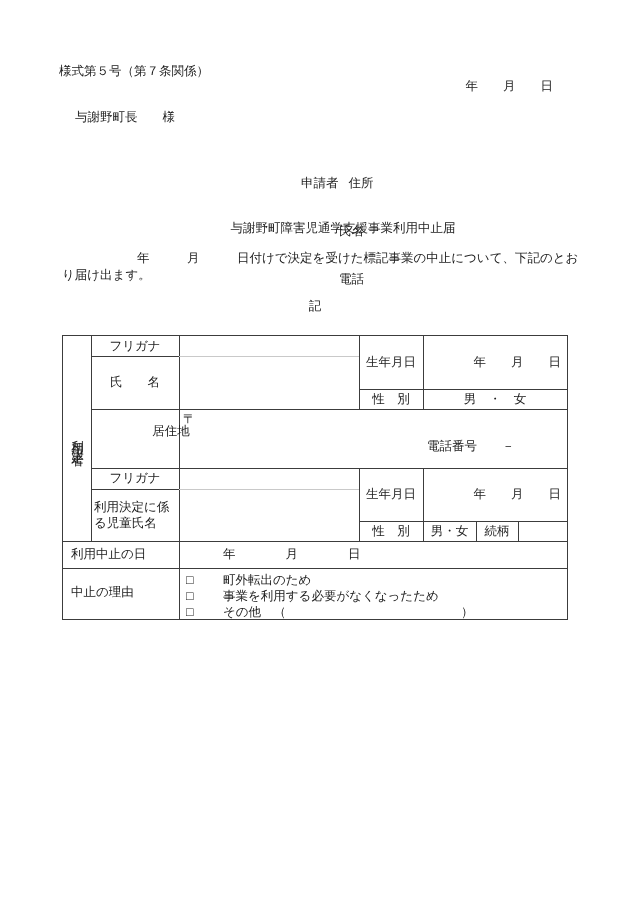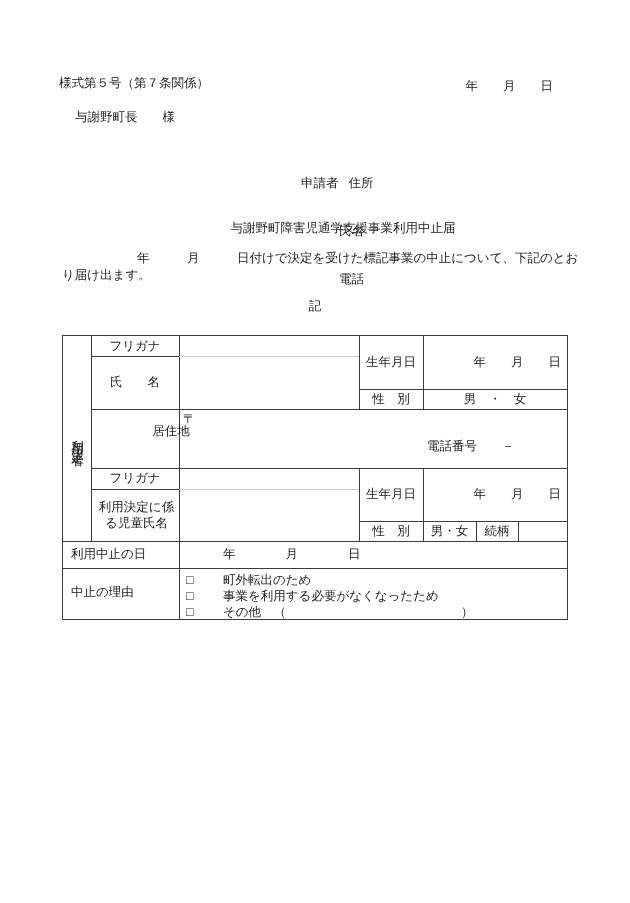--- a/index.html
+++ b/index.html
@@ -14,35 +14,35 @@
   .v,.h{position:absolute;background:#3c3c3c;}
   .v{width:1px;}
   .h{height:1px;}
   .h.fnt{background:#c9c9c9;}
   .cell{position:absolute;display:flex;align-items:center;justify-content:center;white-space:pre;line-height:15px;}
   .cell.lft{justify-content:flex-start;}
   .cell.rgt{justify-content:flex-end;padding-right:6px;box-sizing:border-box;}
   .cell.pl8{padding-left:8px;box-sizing:border-box;}
   .vert{writing-mode:vertical-rl;letter-spacing:3.5px;}
   .mark{position:absolute;white-space:pre;line-height:14px;}
-  .childlbl{flex-direction:column;align-items:center;padding-left:3px;box-sizing:border-box;line-height:16px;}
+  .childlbl{flex-direction:column;align-items:flex-start;padding-left:3px;box-sizing:border-box;line-height:16px;}
   .stopval{padding-left:44px;box-sizing:border-box;}
   .reasons{position:absolute;left:116px;top:232px;width:388px;height:51px;
            display:flex;flex-direction:column;justify-content:flex-start;
            padding:4px 0 0 7px;box-sizing:border-box;}
   .reason{display:flex;align-items:center;height:16px;gap:24px;white-space:pre;}
   .cb{display:inline-block;width:13px;text-align:left;}
   .blank{position:absolute;}
 </style>
 </head>
 <body>
 
 <div class="page">
 
-  <div class="t" style="left:59px;top:76px;">様式第５号（第７条関係）</div>
+  <div class="t" style="left:59px;top:64px;">様式第５号（第７条関係）</div>
   <div class="t" style="right:77px;top:79px;">年　　月　　日</div>
   <div class="t" style="left:75px;top:110px;">与謝野町長　　様</div>
 
   <div class="applicant">
     <div><span>申請者</span><span class="adr">住所</span></div>
     <div class="ind">氏名</div>
     <div class="ind">電話</div>
   </div>
 
   <div class="t center" style="top:221px;padding-left:28px;">与謝野町障害児通学支援事業利用中止届</div>

